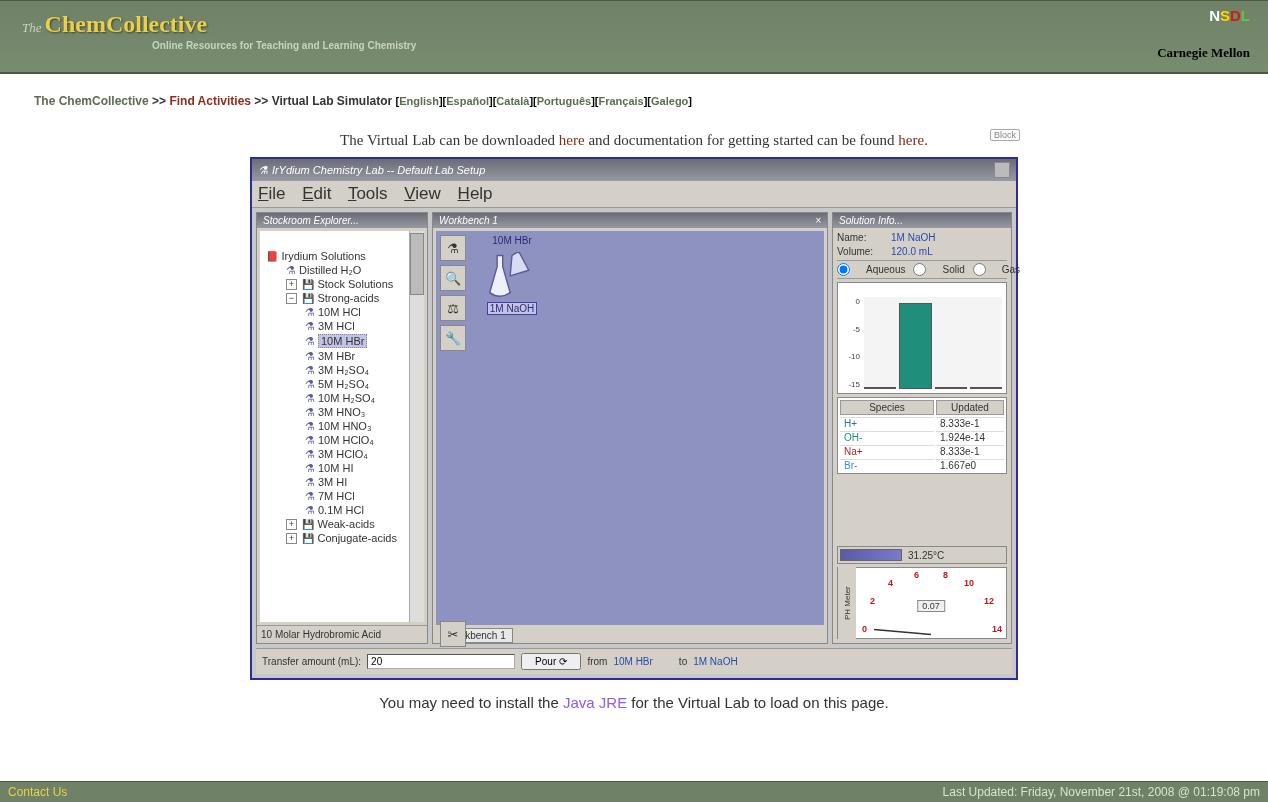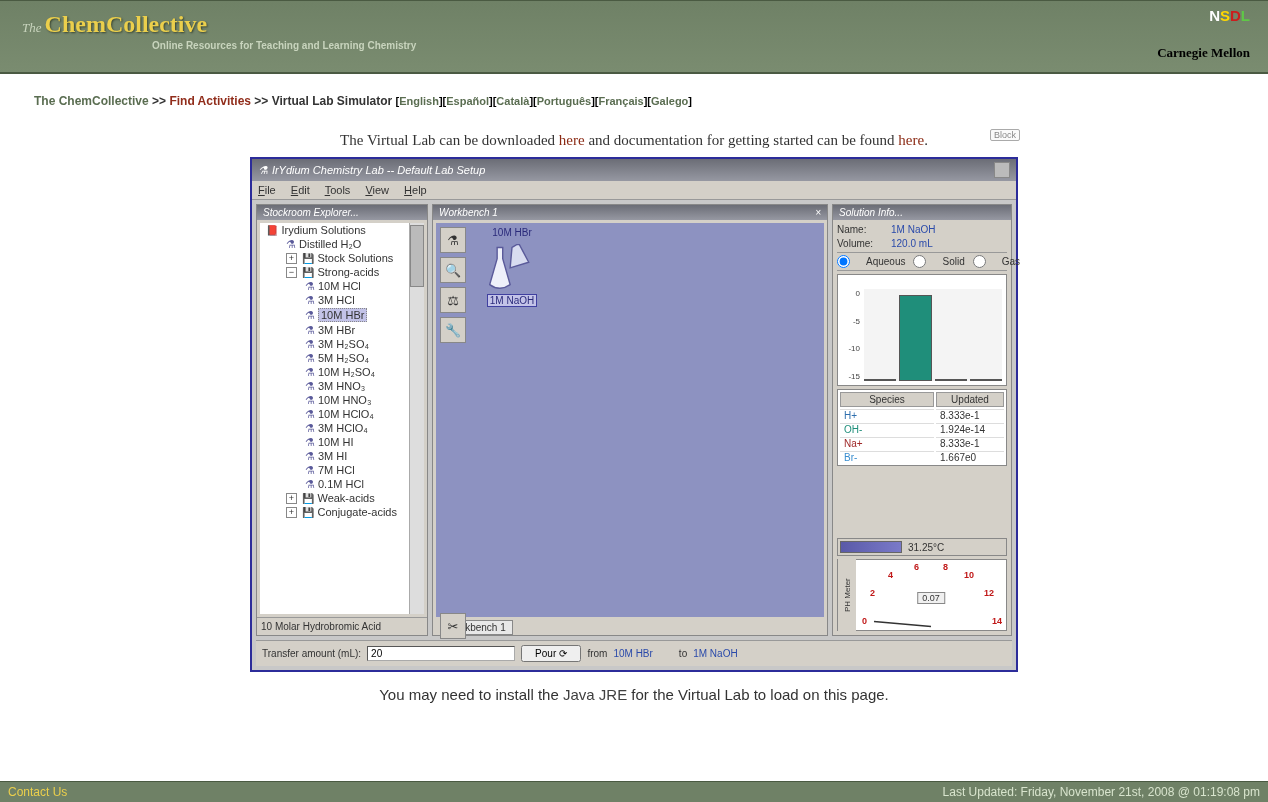--- a/index.html
+++ b/index.html
@@ -17,28 +17,28 @@
 .breadcrumb .hl{color:#912d1b;font-weight:bold}
 .lang{font-size:11px;font-weight:bold;color:#000}
 .lang a{color:#5a6d51}
 .intro{text-align:center;font-size:15px;padding:4px 0 8px;font-family:Verdana}
 .intro a{color:#8b2a14;text-decoration:none}
 .lab-wrap{display:flex;justify-content:center}
 .lab{width:764px;border:2px solid #2c2c9a;background:#c8c8c8}
 .titlebar{background:linear-gradient(#6b6d76,#9698a2);color:#fff;font-size:11px;padding:3px 6px;display:flex;align-items:center;font-style:italic}
 .titlebar .ico{margin-right:4px}
 .maxbtn{margin-left:auto;width:14px;height:14px;border:1px solid #888;background:#bbb}
-.menubar{background:#d4d0c8;padding:3px 6px;font-size:11px;border-bottom:1px solid #999}
+.menubar{background:#d4d0c8;padding:3px 6px;font-size:17px;border-bottom:1px solid #999}
 .menubar span{margin-right:12px;cursor:default}
 .menubar span u{text-decoration:underline}
 .app-body{display:flex;padding:4px;gap:4px;background:#c8c8c8}
 .panel{border:1px solid #888;background:#d4d0c8;display:flex;flex-direction:column}
 .panel-title{background:linear-gradient(#6b6d76,#9698a2);color:#fff;font-style:italic;font-size:10px;padding:2px 6px}
 .stockroom{width:170px;height:430px}
-.tree{background:#fff;margin:3px;flex:1;overflow:hidden;font-size:11px;padding:0 0;position:relative}
+.tree{background:#fff;margin:3px;flex:1;overflow:hidden;font-size:11px;padding:18px 0;position:relative}
 .tree-item{padding:1px 2px 1px 6px;white-space:nowrap;display:flex;align-items:center;gap:3px}
 .tree-item.sub{padding-left:45px}
 .tree-item.mid{padding-left:26px}
 .tree-item.sel span.lbl{background:#c3c3e8;border:1px dotted #888;padding:0 2px}
 .flask-ico{width:10px;height:12px;display:inline-block}
 .flask-ico::before{content:"⚗";font-size:11px;color:#5a5a9a}
 .folder-ico::before{content:"📕";font-size:10px}
 .disk-ico::before{content:"💾";font-size:10px}
 .expand{width:9px;height:9px;border:1px solid #888;display:inline-flex;align-items:center;justify-content:center;font-size:9px;line-height:7px;background:#fff;margin-right:2px}
 .scrollbar{position:absolute;right:0;top:0;bottom:0;width:14px;background:#ddd;border-left:1px solid #aaa}
@@ -76,21 +76,21 @@
 .phmeter{border:1px solid #888;background:#fff;height:70px;position:relative;display:flex;align-items:center}
 .phmeter .vlabel{writing-mode:vertical-rl;transform:rotate(180deg);font-size:8px;padding:2px;background:#d4d0c8;height:100%;display:flex;align-items:center;justify-content:center;width:14px}
 .gauge{flex:1;position:relative;height:100%}
 .gauge .val{position:absolute;left:50%;top:32px;transform:translateX(-50%);border:1px solid #888;background:#f0f0f0;font-size:9px;padding:0 4px}
 .gauge .tick{position:absolute;font-size:9px;color:#c01818;font-weight:bold}
 .transfer{display:flex;align-items:center;gap:6px;padding:4px 6px;font-size:10px;background:#d4d0c8;border-top:1px solid #999;margin:0 4px 4px}
 .transfer input[type=text]{width:140px;font-size:10px;padding:1px 3px;border:1px inset #aaa}
 .transfer button{font-size:10px;padding:1px 12px}
 .transfer a{color:#2a4aaa;text-decoration:none}
 .java-note{text-align:center;font-size:15px;padding:14px 0 30px}
-.java-note a{color:#404040;text-decoration:none}
+.java-note a{color:#8b5cf6;text-decoration:none}
 .footer{position:fixed;bottom:0;left:0;right:0;background:#6f8166;border-top:1px solid #4a5a42;display:flex;padding:3px 8px;font-size:12px}
 .footer a{color:#ebcf4c;text-decoration:none;font-weight:normal}
 .footer .ts{margin-left:auto;color:#d8e4cd}
 .block-badge{position:absolute;right:248px;top:129px;font-size:9px;border:1px solid #aaa;background:#fafafa;color:#888;padding:0 3px;border-radius:2px}
 </style>
 </head>
 <body>
 
 <div class="header">
   <div class="logo-area">

